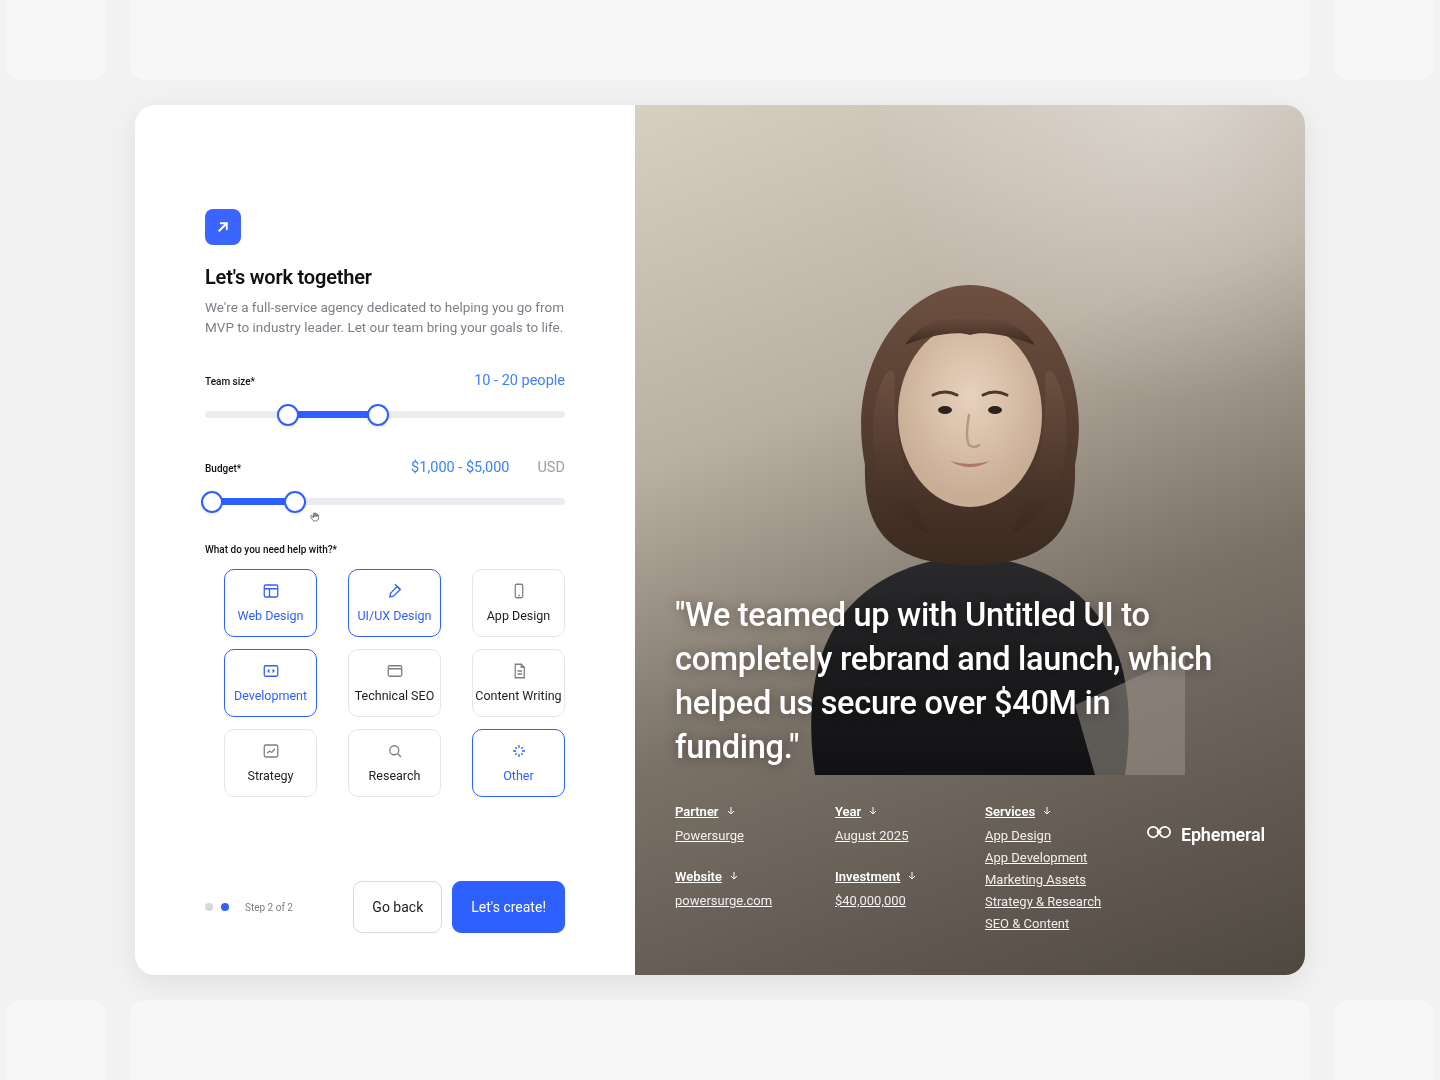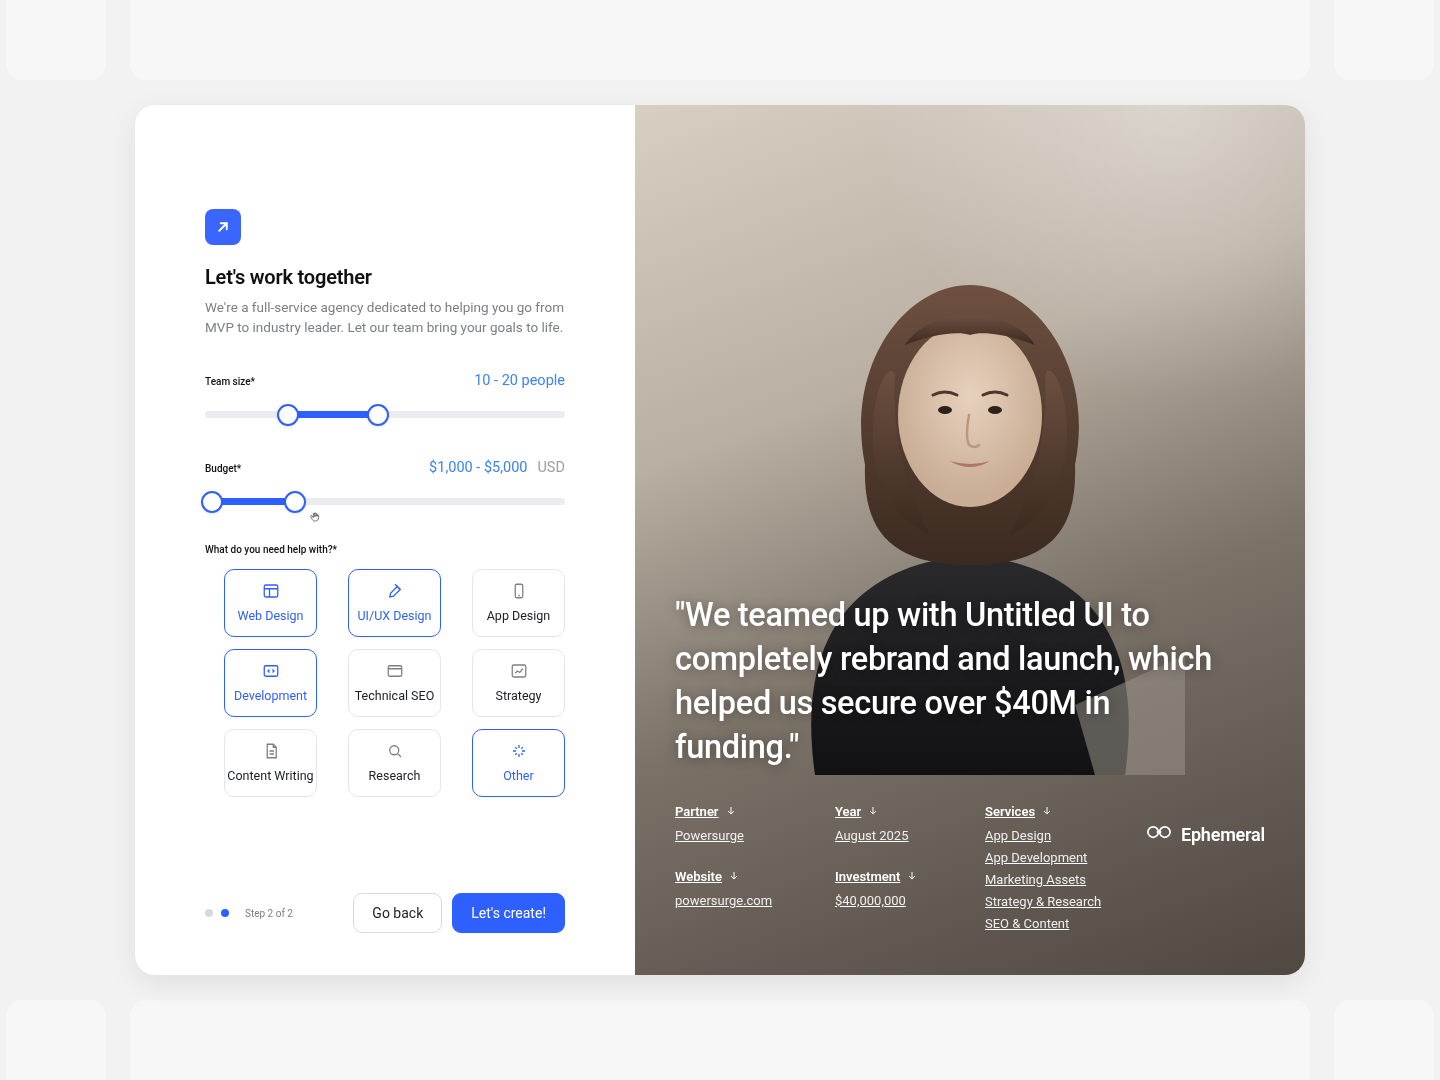--- a/index.html
+++ b/index.html
@@ -73,21 +73,21 @@
     font-weight: 500;
     color: #101010;
   }
   .field-value {
     font-size: 14.5px;
     color: #3b82f6;
   }
   .field-unit {
     font-size: 14.5px;
     color: #9aa0a8;
-    margin-left: 6px;
+    margin-left: 24px;
   }
   .slider-wrap {
     position: relative;
     height: 20px;
     display: flex;
     align-items: center;
   }
   .track {
     position: absolute;
     left: 0; right: 0;
@@ -152,21 +152,21 @@
   }
   .step-group {
     display: flex; align-items: center; gap: 10px;
   }
   .dots { display: flex; gap: 8px; align-items: center; }
   .dot { width: 8px; height: 8px; border-radius: 50%; background: #d5d8dd; }
   .dot.active { background: #2e5fff; }
   .step-text { font-size: 10px; color: #7a7f87; margin-left: 6px; }
   .btn-row { display: flex; gap: 10px; }
   .btn {
-    height: 40px;
+    height: 52px;
     padding: 0 18px;
     border-radius: 9px;
     font-size: 14px;
     display: flex; align-items: center; justify-content: center;
     cursor: pointer;
   }
   .btn-secondary {
     background: #ffffff;
     border: 1px solid #d7dadf;
     color: #1a1d21;
@@ -341,34 +341,34 @@
               <svg viewBox="0 0 24 24" fill="none" stroke="currentColor" stroke-width="1.7">
                 <rect x="3" y="5" width="18" height="14" rx="2"></rect>
                 <path d="M3 9h18M7 7h.01M10 7h.01"></path>
               </svg>
             </span>
             <span class="ti-label">Technical SEO</span>
           </div>
           <div class="tile">
             <span class="ti-icon">
               <svg viewBox="0 0 24 24" fill="none" stroke="currentColor" stroke-width="1.7">
+                <path d="M7 3h8l4 4v14H7z"></path>
+                <path d="M15 3v4h4M10 12h6M10 16h6"></path>
+              </svg>
+            </span>
+            <span class="ti-label">Content Writing</span>
+          </div>
+          <div class="tile">
+            <span class="ti-icon">
+              <svg viewBox="0 0 24 24" fill="none" stroke="currentColor" stroke-width="1.7">
                 <rect x="3" y="4" width="18" height="16" rx="2"></rect>
                 <path d="M7 15l3-3 3 2 4-5"></path>
               </svg>
             </span>
             <span class="ti-label">Strategy</span>
-          </div>
-          <div class="tile">
-            <span class="ti-icon">
-              <svg viewBox="0 0 24 24" fill="none" stroke="currentColor" stroke-width="1.7">
-                <path d="M7 3h8l4 4v14H7z"></path>
-                <path d="M15 3v4h4M10 12h6M10 16h6"></path>
-              </svg>
-            </span>
-            <span class="ti-label">Content Writing</span>
           </div>
           <div class="tile">
             <span class="ti-icon">
               <svg viewBox="0 0 24 24" fill="none" stroke="currentColor" stroke-width="1.7">
                 <circle cx="11" cy="11" r="6"></circle>
                 <path d="M20 20l-4-4"></path>
               </svg>
             </span>
             <span class="ti-label">Research</span>
           </div>

